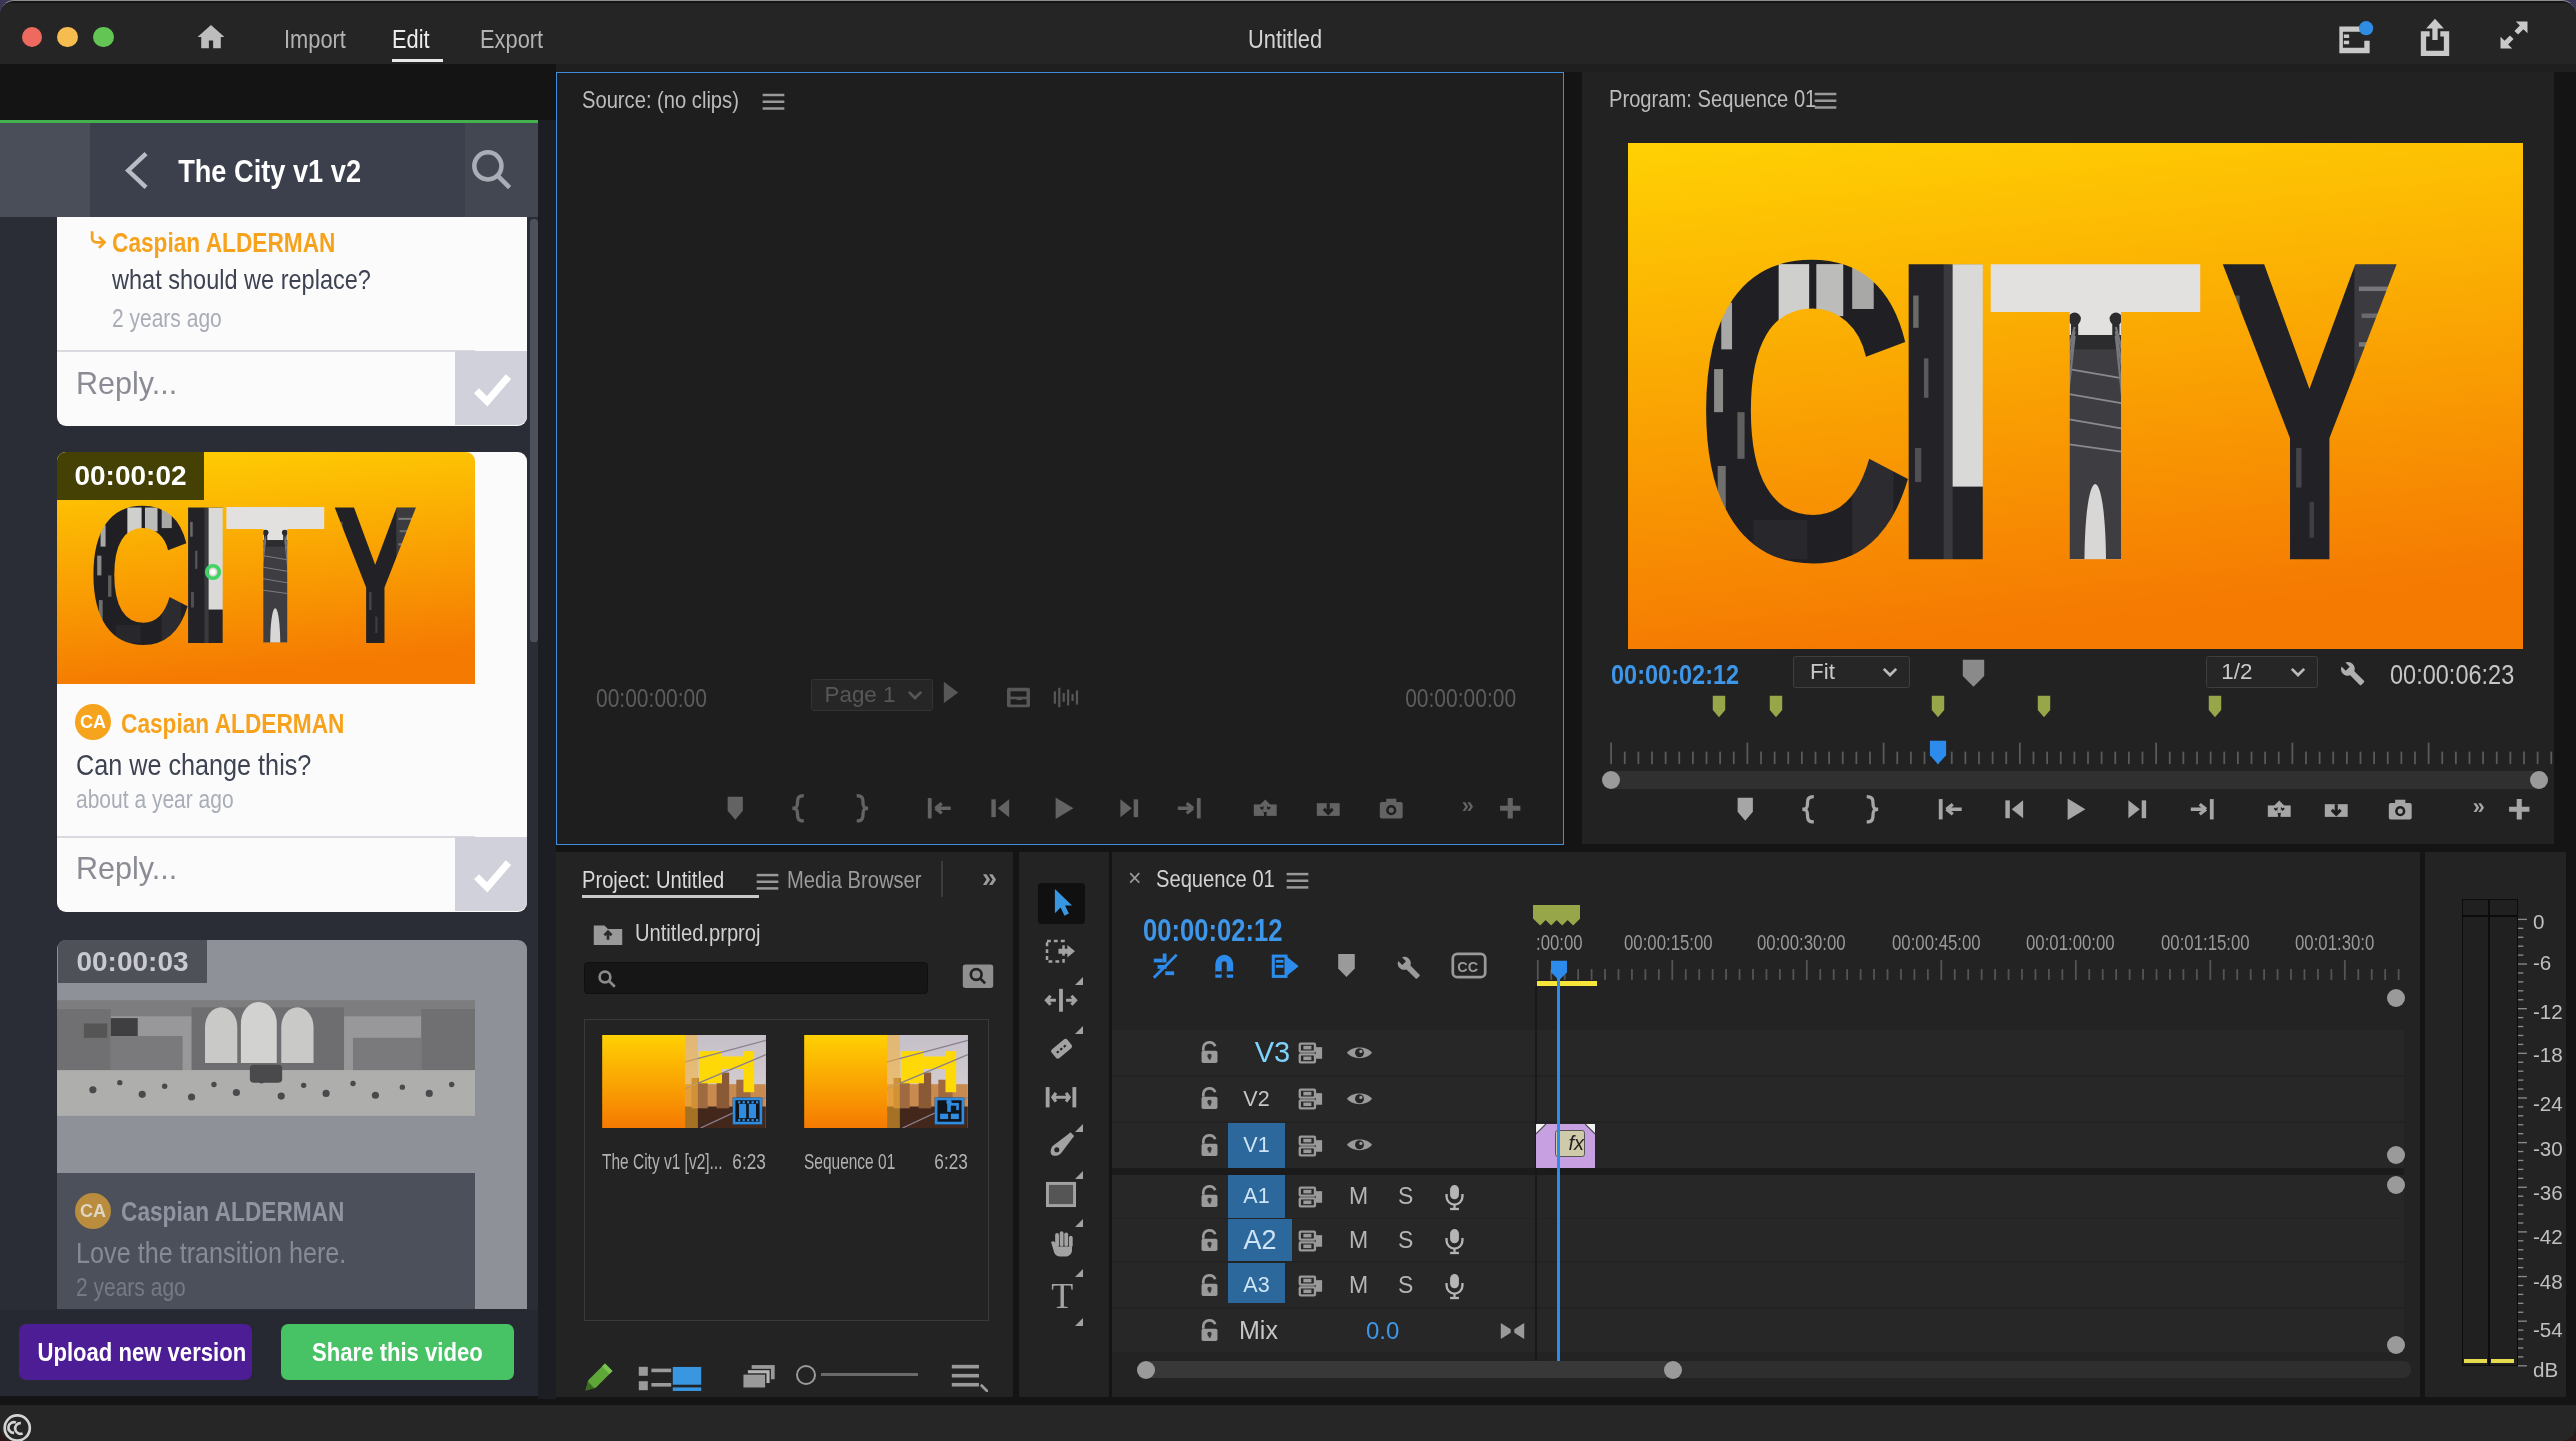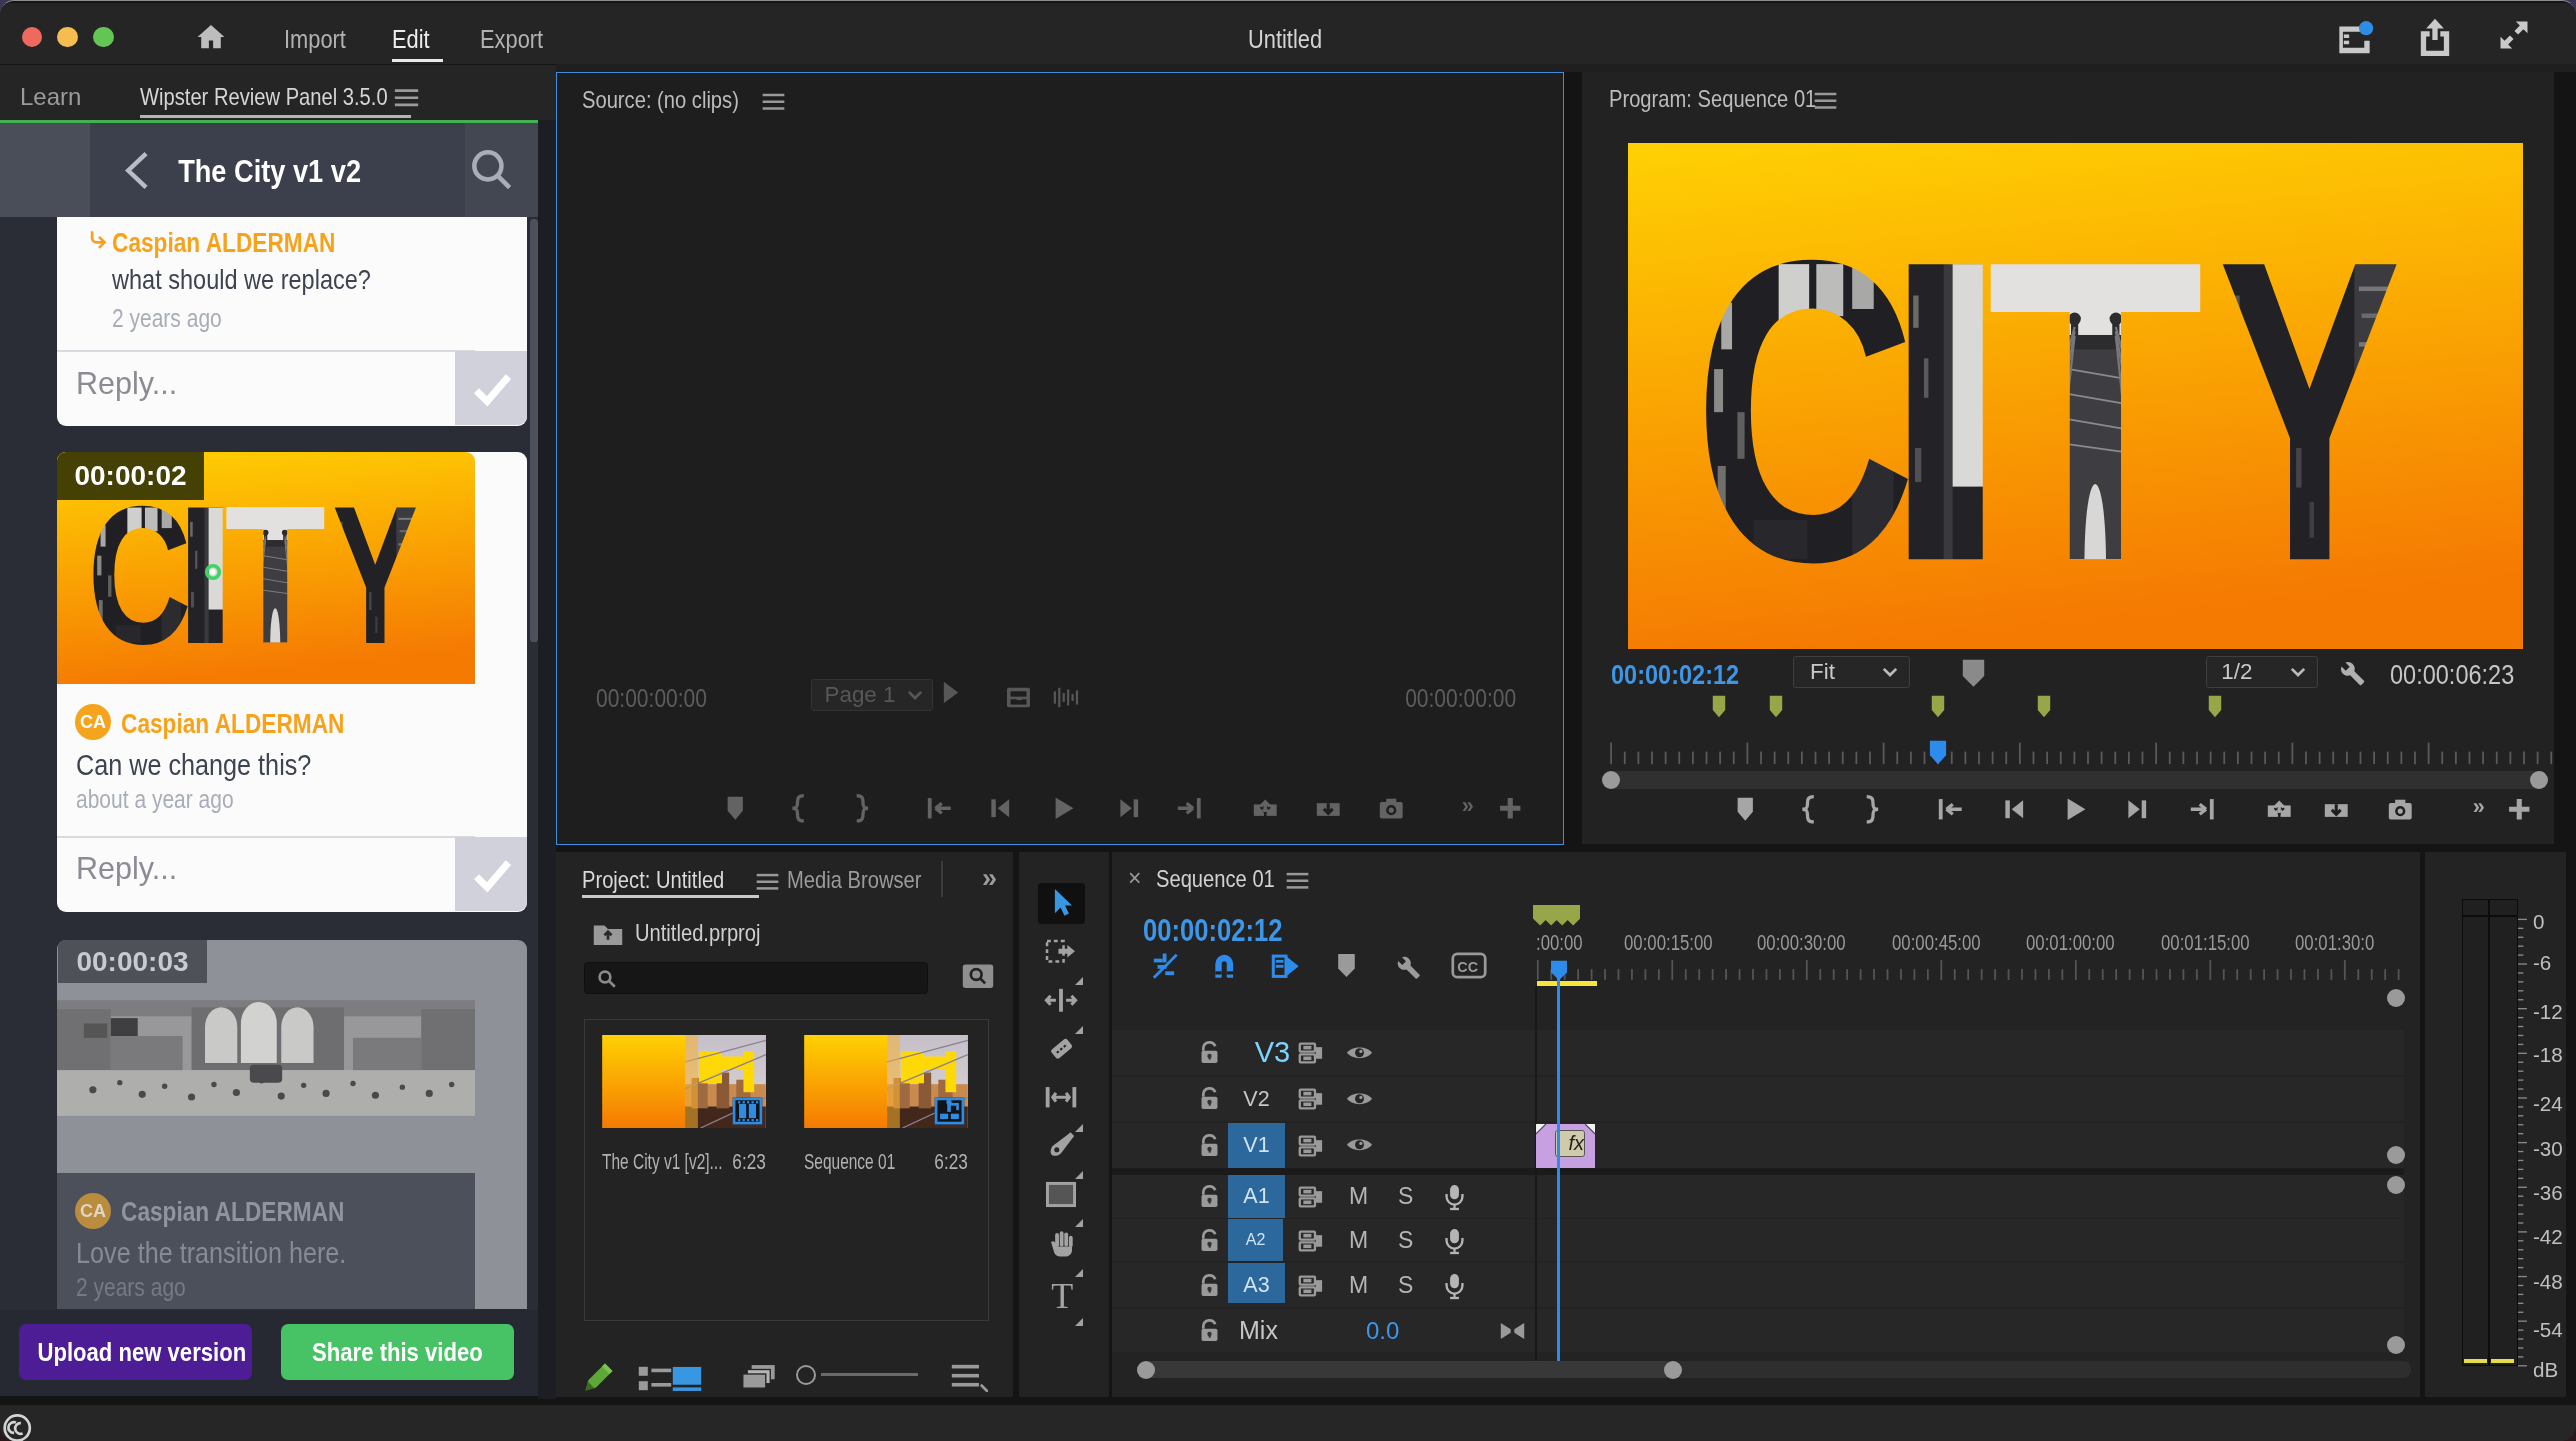--- a/index.html
+++ b/index.html
@@ -57,32 +57,20 @@
  <svg class="abs" style="left:2417px;top:14.3px" width="36" height="39" viewBox="0 0 40 44">
    <path d="M4 16 h10 v6 H10 v16 h20 V22 h-4 v-6 h10 v28 H4z" fill="#c9c9c9"></path>
         <path d="M20 2 30 13 h-7 v13 h-6 V13 h-7z" fill="#c9c9c9"></path>
  </svg>
  <svg class="abs" style="left:2496px;top:14.3px" width="36" height="36" viewBox="0 0 40 40">
    <path d="M22 5 h13 v13 l-4.5-4.5-6 6-4-4 6-6z" fill="#c9c9c9"></path>
         <path d="M18 35 H5 V22 l4.5 4.5 6-6 4 4-6 6z" fill="#c9c9c9"></path>
  </svg>
 </div>
 
-<div class="tabrow">
- <div class="abs" style="left:20px;top:18px;font-size:24px;color:#9b9b9b">Learn</div>
- <div class="abs cx" style="left:140px;top:18px;font-size:24px;color:#d6d6d6">Wipster Review Panel 3.5.0</div>
- <svg class="abs" style="left:393px;top:21.5px" width="27" height="21.5" viewBox="0 0 30 24">
-        <g stroke="#9b9b9b" stroke-width="3">
-          <line x1="2" y1="4" x2="28" y2="4"></line>
-          <line x1="2" y1="12" x2="28" y2="12"></line>
-          <line x1="2" y1="20" x2="28" y2="20"></line>
-        </g>
-      </svg>
- <div class="abs" style="left:140px;top:50px;width:271px;height:2.7px;background:#b3b3b3"></div>
-</div>
 <div class="abs" style="left:556px;top:63px;width:2020px;height:8px;background:#1f1f1f"></div>
 <div class="abs" style="left:538px;top:119px;width:18px;height:1279px;background:#1c1e24"></div>
 <div class="greenline"></div>
 
 <div class="wip">
  <div class="wiphead"></div>
  <div class="abs" style="left:0;top:0;width:90px;height:94px;background:#4a4e59"></div>
  <div class="abs" style="left:465px;top:0;width:73px;height:94px;background:#434751"></div>
  <svg class="abs" style="left:121px;top:27px" width="30.5" height="41" viewBox="0 0 34 46">
         <path d="M28 4 8 23 28 42" stroke="#b9bcc4" stroke-width="5" fill="none"></path>
@@ -1042,21 +1030,21 @@
           <line x1="13" y1="24" x2="13" y2="29" stroke="#b5b5b5" stroke-width="2.6"></line>
           <line x1="8" y1="29" x2="18" y2="29" stroke="#b5b5b5" stroke-width="2.6"></line>
         </svg>
         <div class="abs" style="left:0;top:367px;width:1292px;height:42px;background:#272727"></div>
         <svg class="abs" style="left:86px;top:376px" width="23" height="25" viewBox="0 0 26 28">
           <path d="M6 12 V9 a7 7 0 0 1 13.5 -2" fill="none" stroke="#9a9a9a" stroke-width="3"></path>
           <rect x="4" y="12" width="18" height="14" rx="2" fill="#9a9a9a"></rect>
           <circle cx="13" cy="18" r="2.5" fill="#333"></circle>
           <rect x="12" y="18" width="2.5" height="4" fill="#333"></rect>
         </svg>
-        <div class="abs" style="left:116px;top:367px;width:55px;height:42px;background:#2c689c;color:#cfe4f4;font-size:16px;text-align:center;line-height:42px">A2</div>
+        <div class="abs" style="left:116px;top:367px;width:64px;height:42px;background:#2c689c;color:#cfe4f4;font-size:27px;text-align:center;line-height:42px">A2</div>
         <svg class="abs" style="left:185px;top:376px" width="27" height="25" viewBox="0 0 30 28">
           <rect x="3" y="4" width="17" height="9" rx="1" fill="none" stroke="#9a9a9a" stroke-width="2.6"></rect>
           <rect x="3" y="16" width="17" height="9" rx="1" fill="none" stroke="#9a9a9a" stroke-width="2.6"></rect>
           <rect x="21" y="8" width="7" height="13" fill="#9a9a9a"></rect>
           <rect x="7" y="6.5" width="9" height="4" fill="#9a9a9a"></rect>
           <rect x="7" y="18.5" width="9" height="4" fill="#9a9a9a"></rect>
         </svg>
         <div class="abs" style="left:237px;top:375px;font-size:23px;color:#b5b5b5">M</div>
         <div class="abs" style="left:286px;top:375px;font-size:23px;color:#b5b5b5">S</div>
         <svg class="abs" style="left:331px;top:375px" width="23" height="29" viewBox="0 0 26 32">

